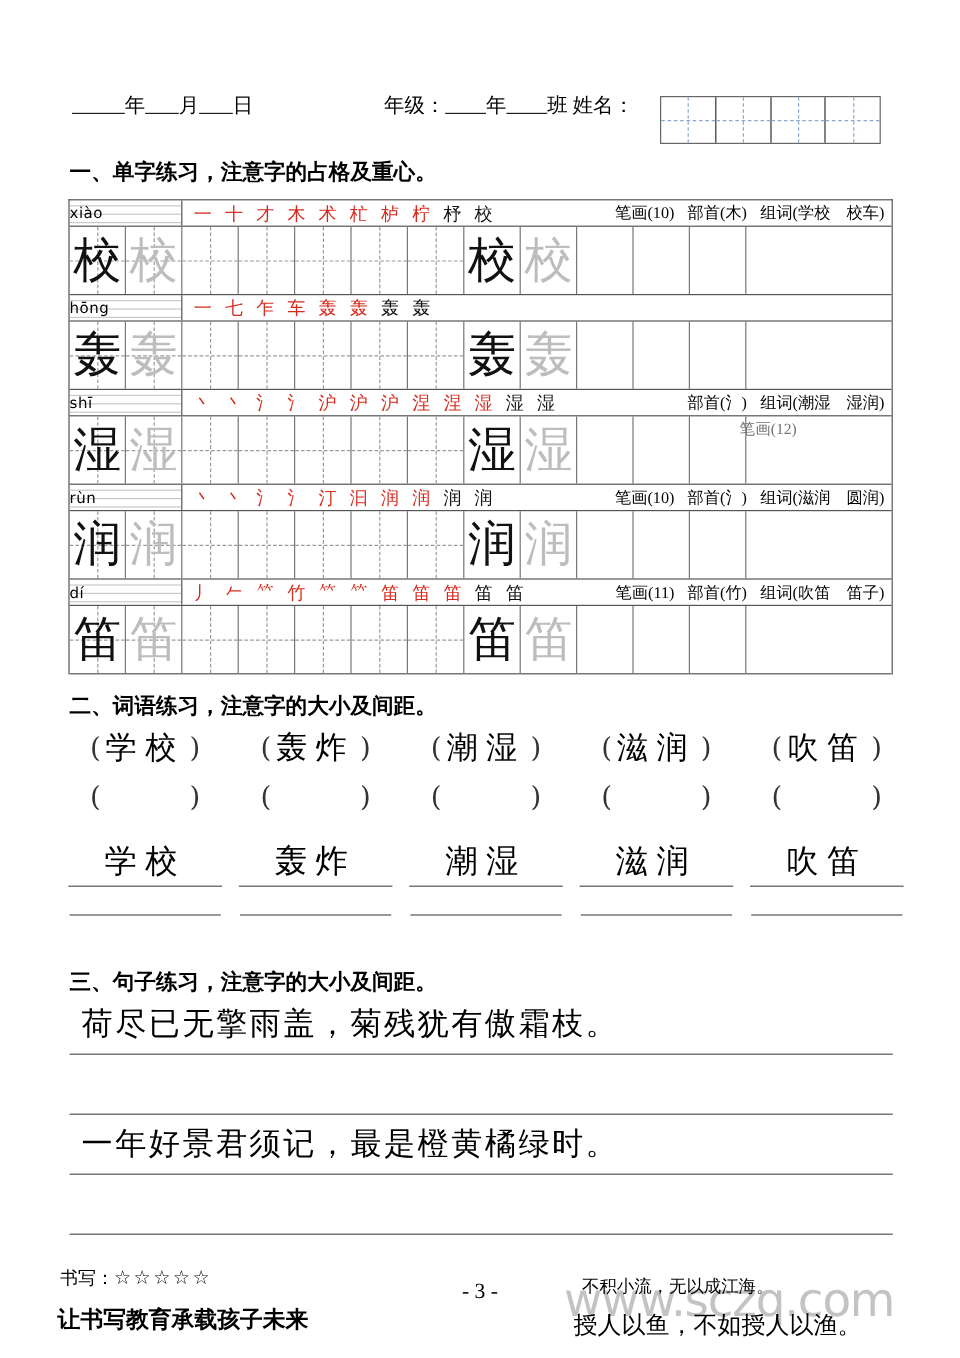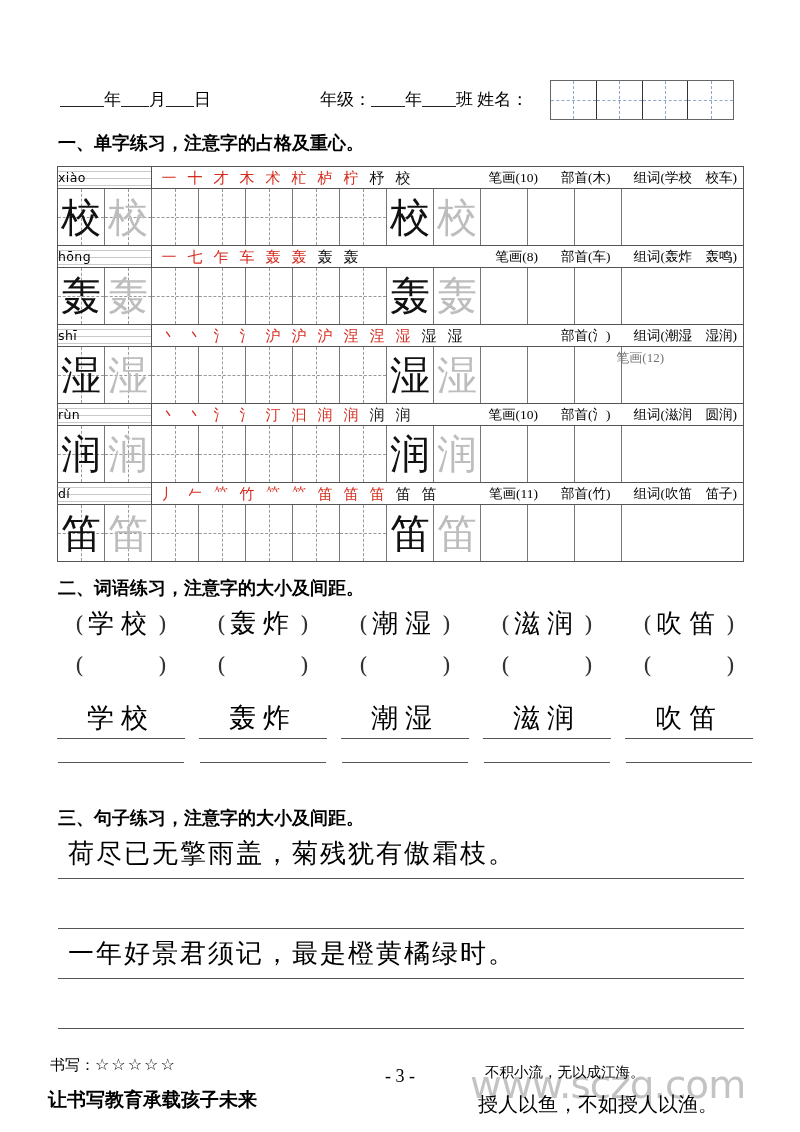--- a/index.html
+++ b/index.html
@@ -14,21 +14,21 @@
   .title{
     position:absolute;left:0;top:16px;width:800px;text-align:center;
     font-size:40px;font-weight:bold;letter-spacing:1px;white-space:nowrap;
     font-family:"Liberation Serif","DejaVu Serif",serif;
   }
   .t-red{color:#ee1111;}
   .t-black{color:#111111;}
   .t-blue{color:#2b37e6;}
 
   
-  .hdr{position:absolute;left:0;top:80px;width:800px;height:42px;}
+  .hdr{position:absolute;left:0;top:68px;width:800px;height:42px;}
   .hdr-date{position:absolute;left:60px;top:8px;font-size:17px;white-space:nowrap;}
   .hdr-grade{position:absolute;left:320px;top:8px;font-size:17px;white-space:nowrap;}
   .ul{display:inline-block;border-bottom:1.3px solid #222;vertical-align:-2px;}
   .ul-w1{width:44px;} .ul-w2{width:28px;} .ul-w3{width:34px;}
   .namebox{
     position:absolute;left:550px;top:80px;width:184px;height:40px;
     border:1.6px solid #666;box-sizing:border-box;display:flex;background:#fff;
   }
   .namebox .cell{
     flex:1;position:relative;border-right:1.4px solid #333;box-sizing:border-box;
@@ -71,21 +71,21 @@
     flex:1;display:flex;align-items:center;padding-left:4px;box-sizing:border-box;
     overflow:hidden;white-space:nowrap;
   }
   .stk{
     color:#d52b1e;font-size:15px;line-height:20px;
     display:inline-block;width:26px;text-align:center;flex:0 0 26px;
     font-family:"DejaVu Sans","Liberation Sans",sans-serif;
   }
   .stk.dark{color:#111;}
   .meta{
-    display:flex;align-items:center;gap:23px;padding-right:6px;
+    display:flex;align-items:center;gap:11px;padding-right:6px;
     font-size:13.5px;white-space:nowrap;margin-left:auto;
   }
   .meta span{line-height:20px;}
 
   
   .write{display:flex;height:56px;box-sizing:border-box;}
   .tzg{
     flex:0 0 47px;position:relative;border-right:1.5px solid #777;box-sizing:border-box;
     display:flex;align-items:center;justify-content:center;
   }
@@ -238,25 +238,20 @@
           </div>
           <div class="strokes">
             <span class="stk">一</span>
             <span class="stk">七</span>
             <span class="stk">乍</span>
             <span class="stk">车</span>
             <span class="stk">轰</span>
             <span class="stk">轰</span>
             <span class="stk dark">轰</span>
             <span class="stk dark">轰</span>
-          </div>
-          <div class="meta">
-            <span>笔画(8)</span>
-            <span>部首(车)</span>
-            <span>组词(轰炸　轰鸣)</span>
           </div>
         </div>
         <div class="write">
           <div class="tzg">
             <span class="glyph">轰</span>
           </div>
           <div class="tzg">
             <span class="glyph gray">轰</span>
           </div>
           <div class="tzg"></div>

